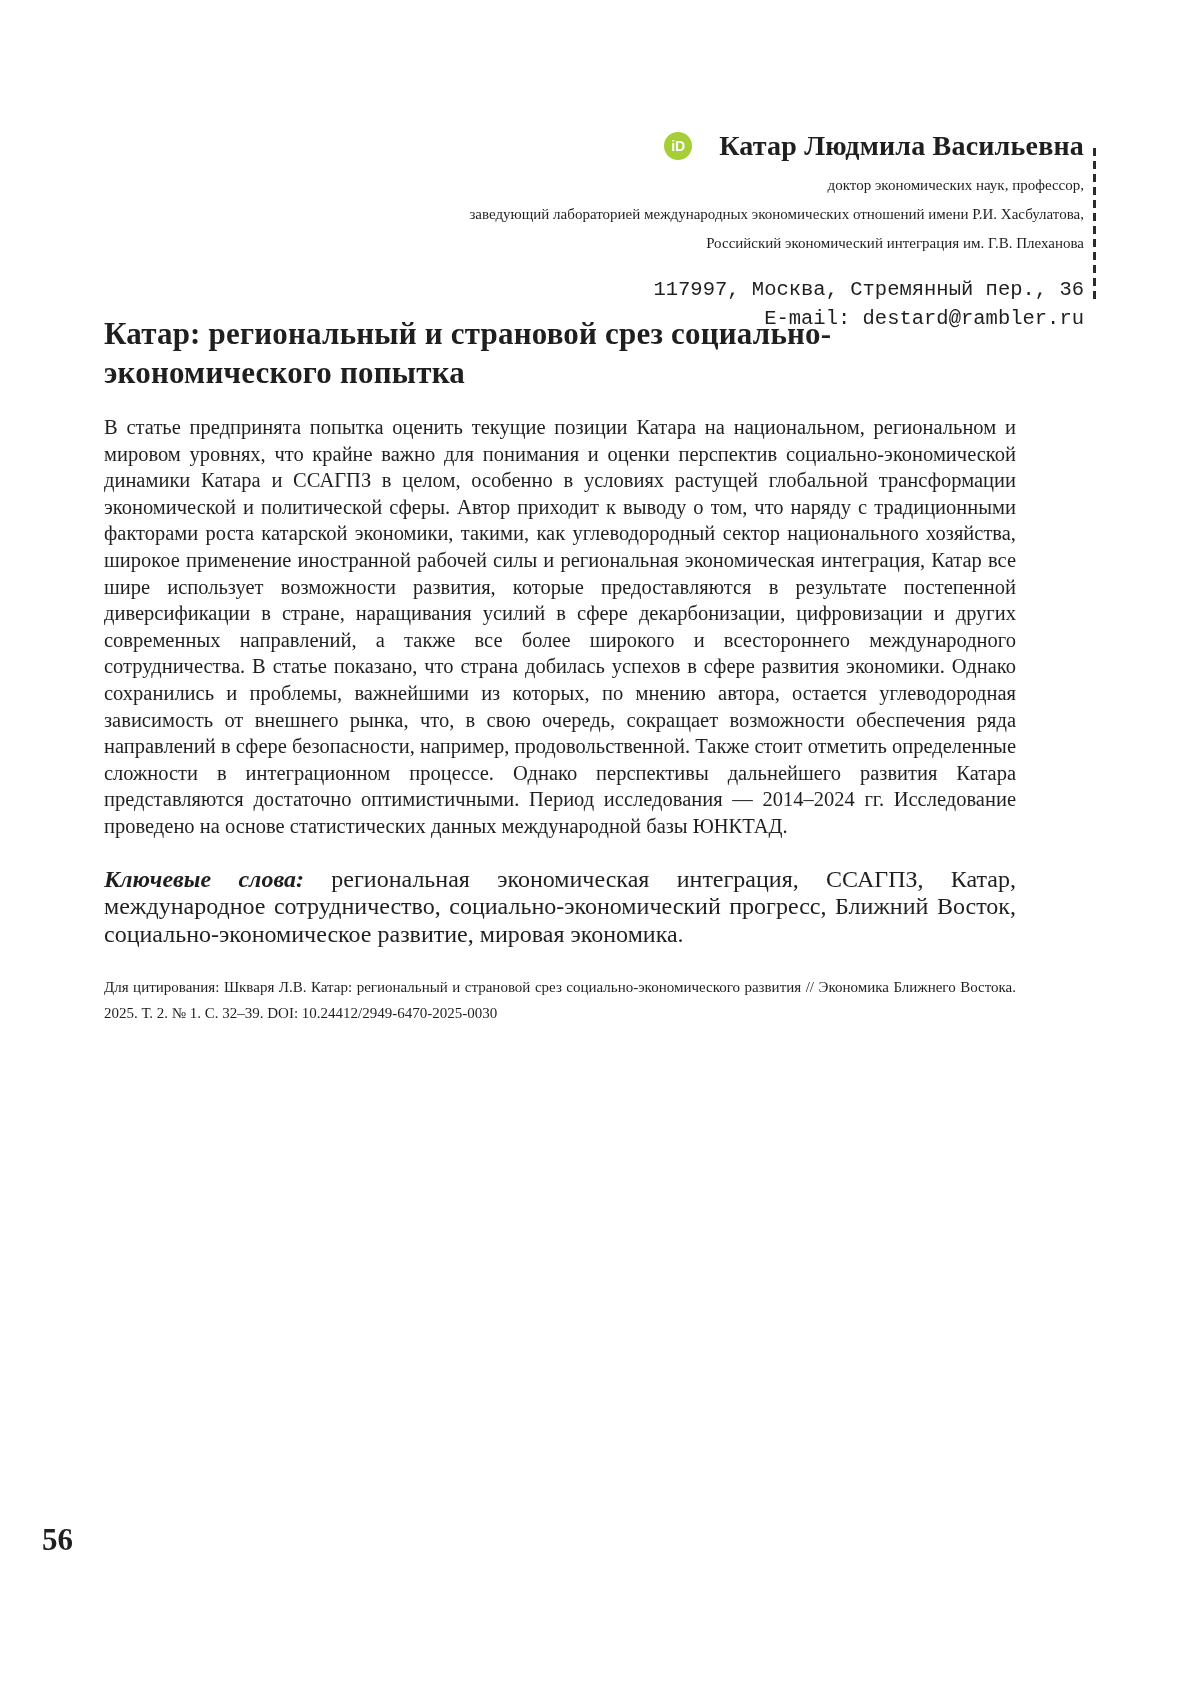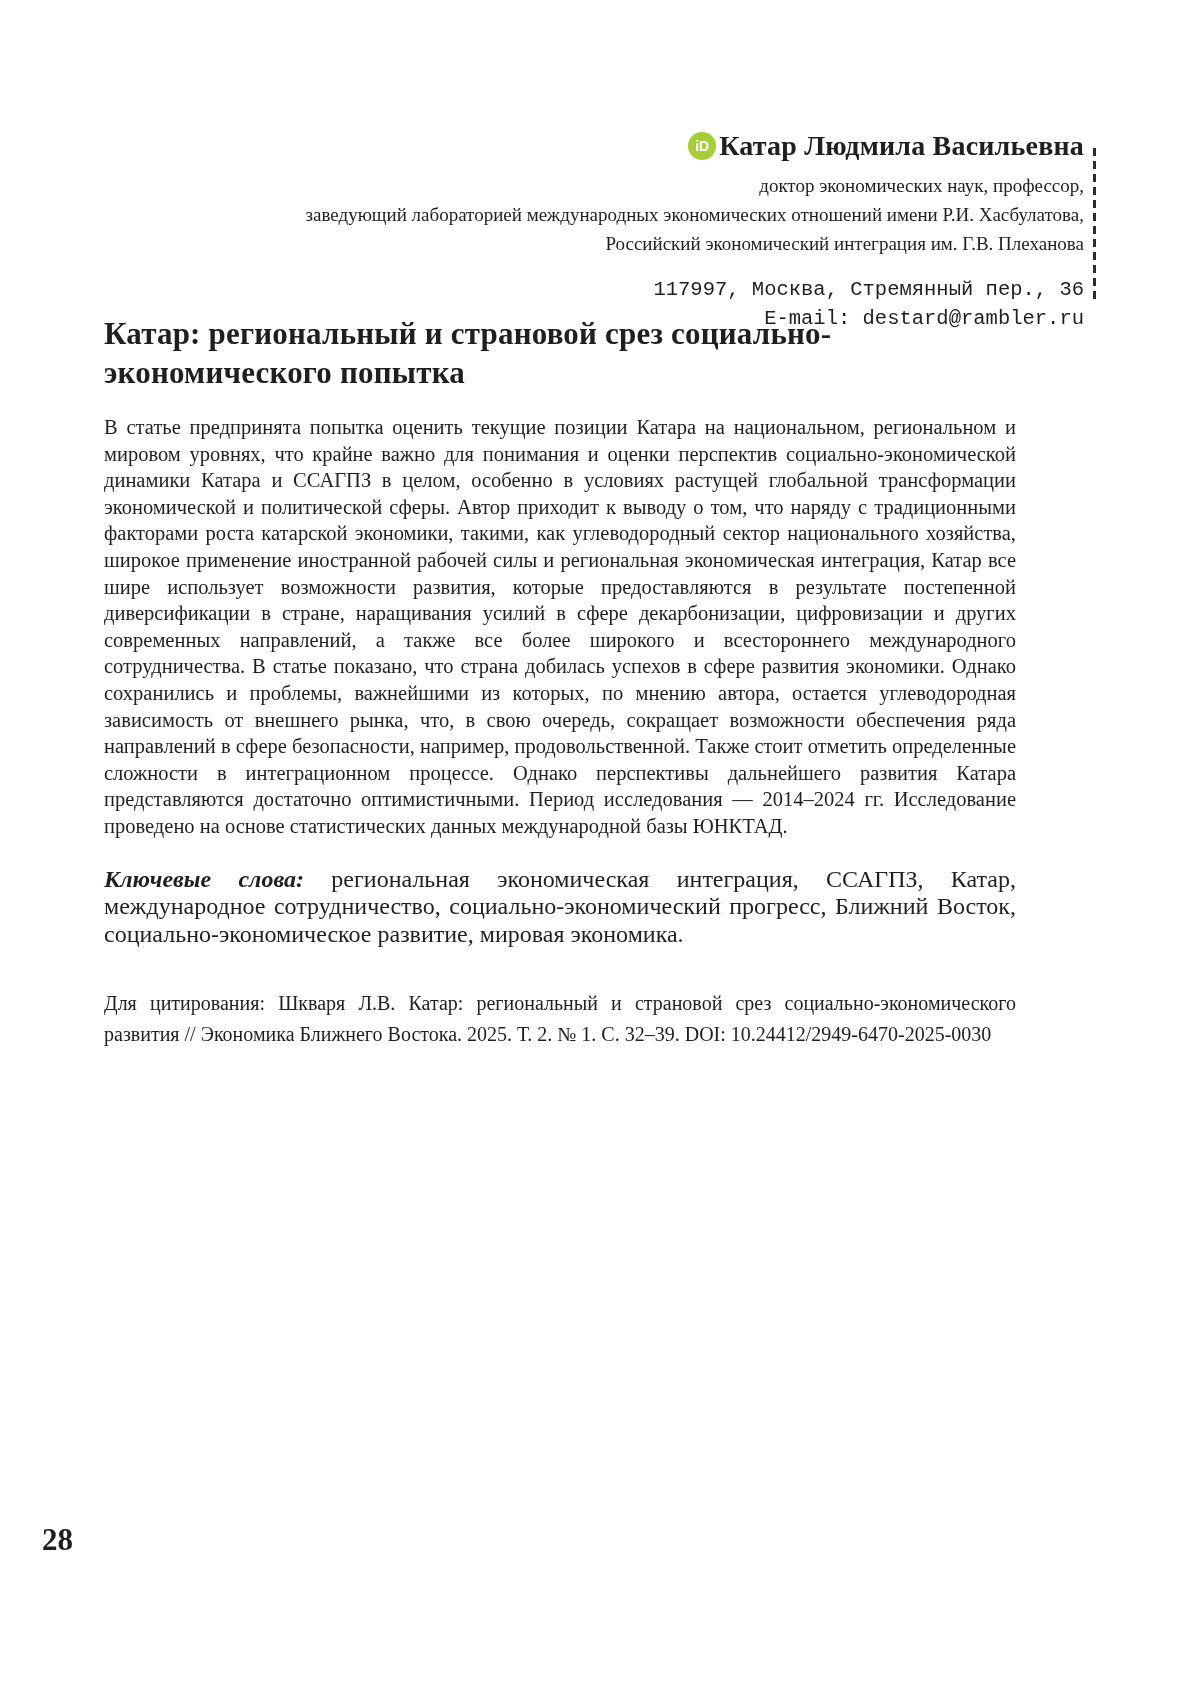--- a/index.html
+++ b/index.html
@@ -19,21 +19,21 @@
     position: absolute;
     top: 130px;
     right: 116px;
     left: 120px;
     text-align: right;
   }
   .author-name-row {
     display: flex;
     justify-content: flex-end;
     align-items: center;
-    gap: 3px;
+    gap: 27px;
     margin-bottom: 9px;
   }
   .orcid-icon {
     width: 28px;
     height: 28px;
     border-radius: 50%;
     background: #A6CE39;
     color: #ffffff;
     font-family: "Liberation Sans", sans-serif;
     font-weight: bold;
@@ -41,21 +41,21 @@
     line-height: 28px;
     text-align: center;
     flex: 0 0 auto;
   }
   .author-name {
     font-size: 28px;
     font-weight: bold;
     letter-spacing: 0.2px;
   }
   .affiliation-line {
-    font-size: 19px;
+    font-size: 15px;
     line-height: 29px;
   }
   .address-block { margin-top: 17px; }
   .address-line {
     font-size: 20.5px;
     line-height: 29px;
     font-family: Liberation Mono, monospace;
   }
 
   
@@ -98,23 +98,23 @@
     margin-top: 26px;
     font-size: 24px;
     line-height: 27.5px;
     text-align: justify;
   }
   .keywords-label {
     font-weight: bold;
     font-style: italic;
   }
   .citation {
-    margin-top: 40px;
-    font-size: 20px;
-    line-height: 31px;
+    margin-top: 26px;
+    font-size: 15px;
+    line-height: 26px;
     text-align: justify;
   }
 
   
   .page-number {
     position: absolute;
     left: 42px;
     top: 1522px;
     font-size: 31px;
     font-weight: bold;
@@ -150,15 +150,15 @@
       <span class="keywords-label">Ключевые слова:</span>
       <span>региональная экономическая интеграция, ССАГПЗ, Катар, международное сотрудничество, социально-экономический прогресс, Ближний Восток, социально-экономическое развитие, мировая экономика.</span>
     </p>
 
     <p class="citation">
       <span>Для цитирования:</span>
       <span>Шкваря Л.В. Катар: региональный и страновой срез социально-экономического развития // Экономика Ближнего Востока. 2025. Т. 2. № 1. С. 32–39. DOI: 10.24412/2949-6470-2025-0030</span>
     </p>
   </div>
 
-  <div class="page-number">28</div>
+  <div class="page-number">56</div>
 
 </div>
 
 </body></html>

